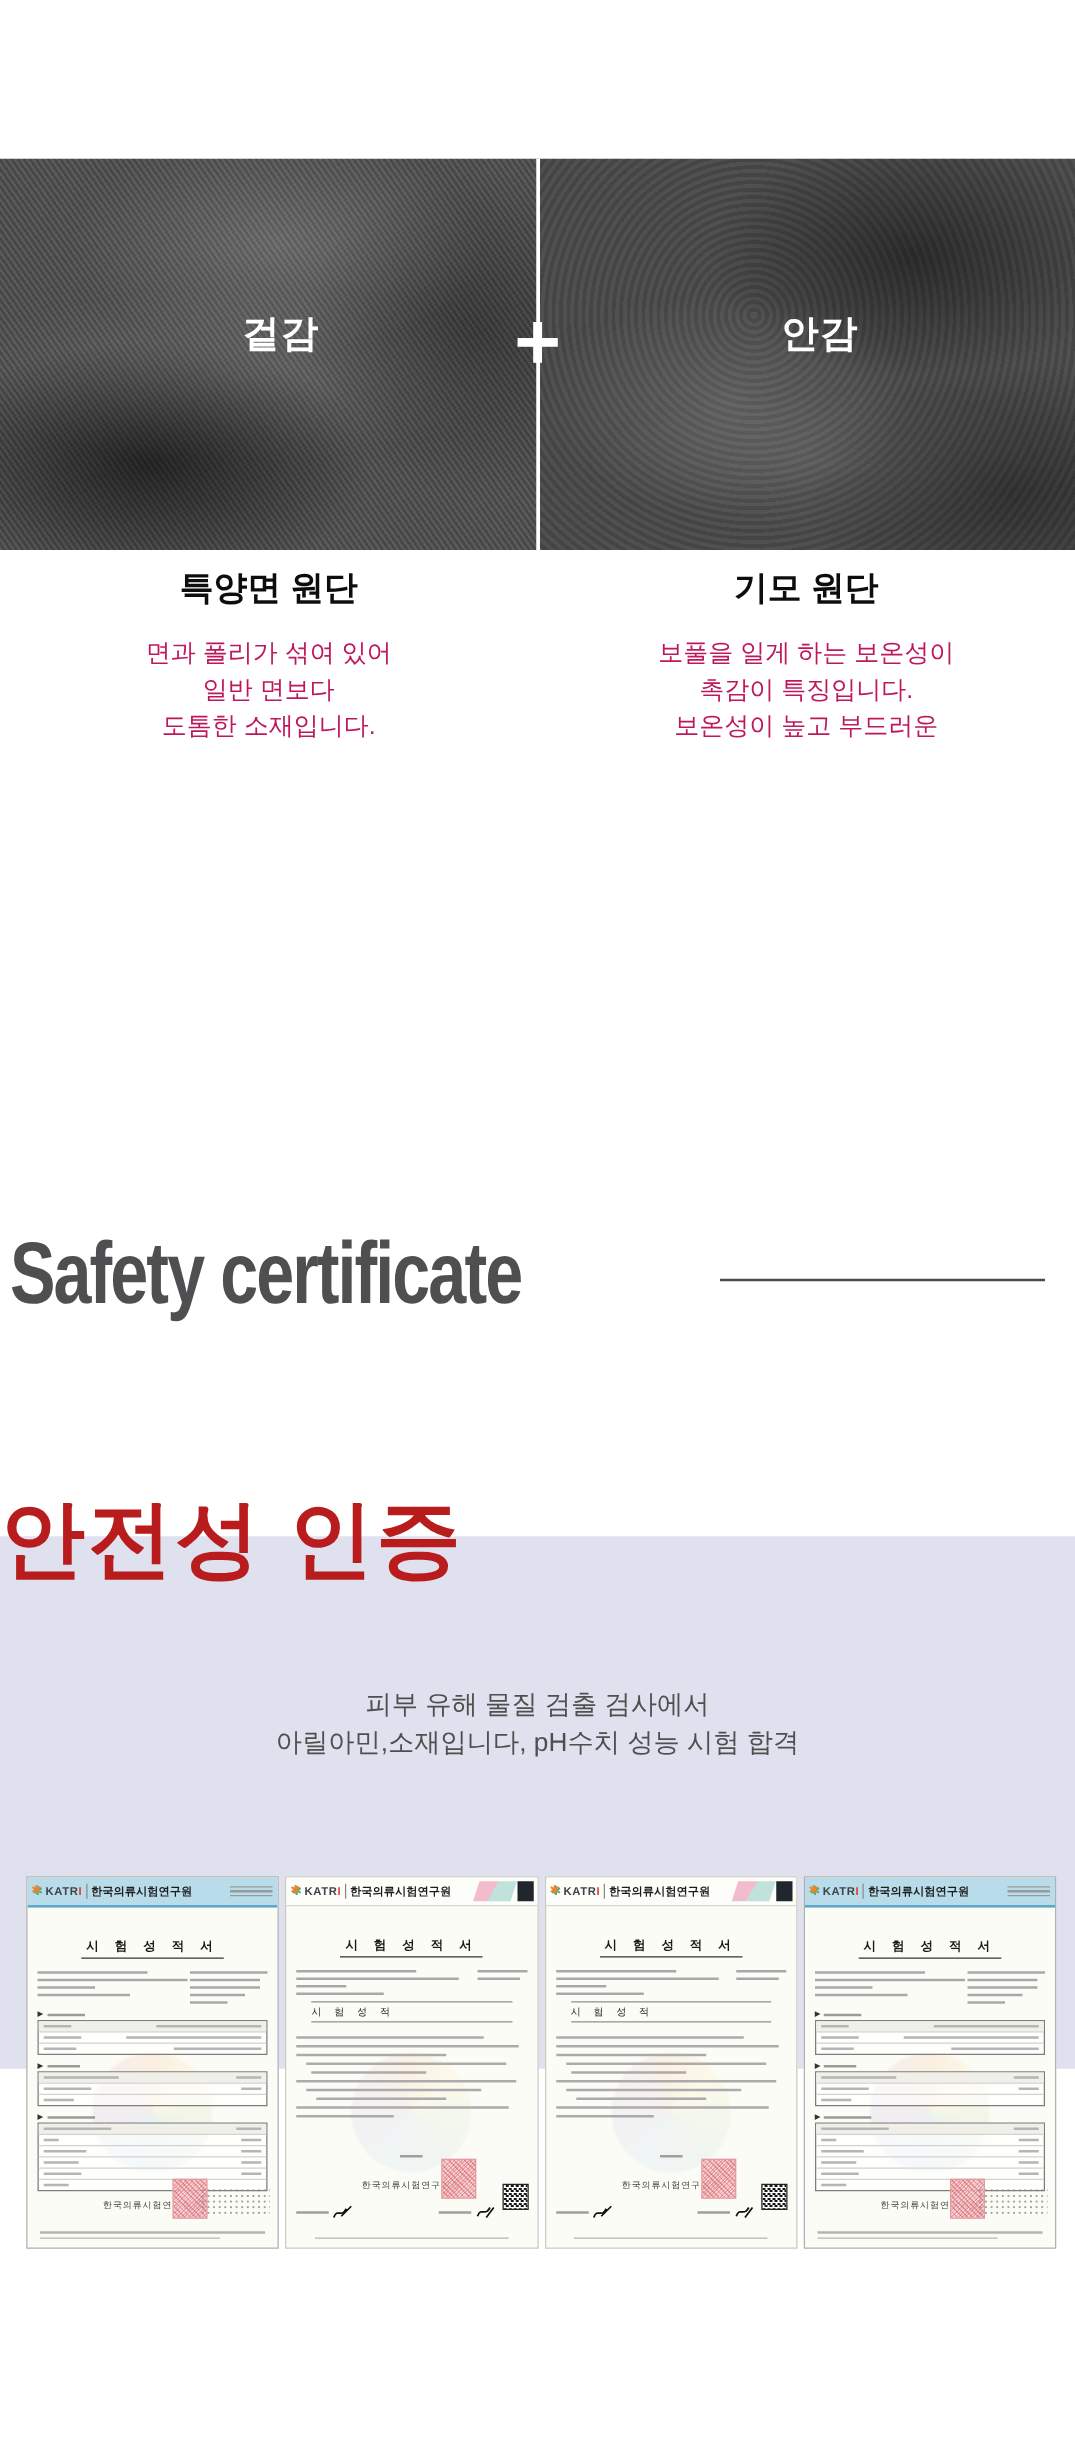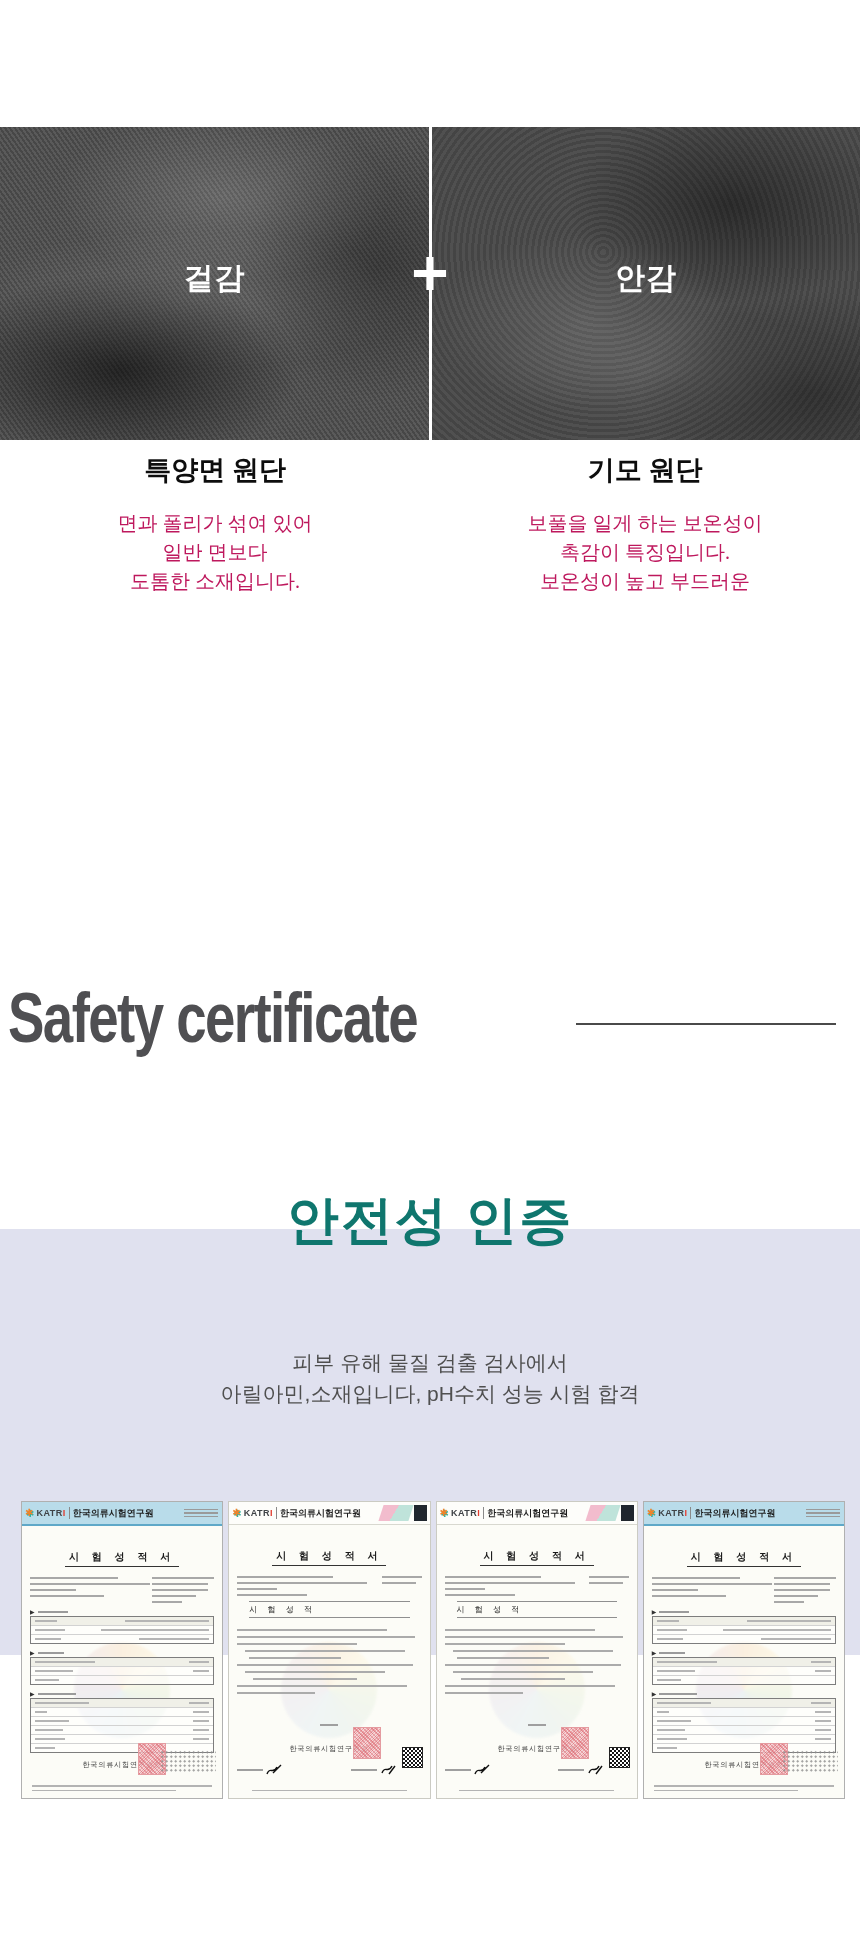--- a/index.html
+++ b/index.html
@@ -18,40 +18,40 @@
       repeating-linear-gradient(55deg, rgba(255,255,255,.07) 0 2px, rgba(0,0,0,.09) 2px 4px),
       #4e4e4e;}
   .photo--inner{flex:1;
     background:
       radial-gradient(ellipse 55% 45% at 70% 25%, rgba(0,0,0,.42), transparent 70%),
       radial-gradient(ellipse 50% 40% at 35% 62%, rgba(255,255,255,.12), transparent 70%),
       radial-gradient(ellipse 55% 45% at 88% 85%, rgba(0,0,0,.35), transparent 72%),
       radial-gradient(ellipse 60% 25% at 55% 78%, rgba(255,255,255,.08), transparent 75%),
       repeating-radial-gradient(circle at 40% 40%, rgba(255,255,255,.045) 0 3px, rgba(0,0,0,.05) 3px 6px),
       #484848;}
-  .fabric-label{position:absolute;top:131px;left:0;width:100%;text-align:center;
-      color:#fff;font-weight:bold;font-size:30px;letter-spacing:1px;}
+  .fabric-label{position:absolute;top:120px;left:0;width:100%;text-align:center;
+      color:#fff;font-weight:bold;font-size:30px;letter-spacing:1px;padding-left:10px;}
   .plus-sign{position:absolute;left:50%;top:146px;transform:translate(-50%,-50%);
       color:#fff;font-size:64px;font-weight:bold;line-height:1;}
 
   
-  .desc-row{position:absolute;top:452px;left:0;width:860px;display:flex;font-family:Liberation Serif, serif;}
+  .desc-row{position:absolute;top:452px;left:0;width:860px;display:flex;}
   .desc-col{flex:1;text-align:center;}
   .desc-title{font-size:27px;font-weight:bold;color:#0d0d0d;margin:0 0 21px 0;}
   .desc-line{font-size:20px;line-height:29px;color:#be185d;}
 
   
   .safety-en{position:absolute;top:978px;left:8px;font-size:70px;font-weight:bold;
       color:#4f4f52;letter-spacing:-2px;transform:scaleX(.78);transform-origin:left top;white-space:nowrap;}
   .safety-line{position:absolute;top:1023px;left:576px;width:260px;height:2px;background:#4a4a4a;}
 
   .lavender-band{position:absolute;top:1229px;left:0;width:860px;height:426px;background:#e0e1ef;}
 
-  .heading-ko{position:absolute;top:1186px;left:0;width:860px;text-align:center;
-      font-size:52px;font-weight:bold;color:#0f766e;letter-spacing:2px;z-index:2;}
+  .heading-ko{position:absolute;top:1186px;left:0;width:860px;
+      font-size:68px;font-weight:bold;color:#b91c1c;letter-spacing:2px;z-index:2;}
   .fiti-line{position:absolute;top:1300px;left:0;width:860px;text-align:center;
       font-size:31px;font-weight:bold;color:#3a3a66;letter-spacing:-.5px;z-index:2;}
   .gray-line{position:absolute;left:0;width:860px;text-align:center;font-size:21px;color:#4f4f4f;z-index:2;}
   .gray-line--1{top:1349px;}
   .gray-line--2{top:1380px;}
 
   
   .cert-row{position:absolute;top:1501px;left:21px;width:824px;height:296px;display:flex;gap:5px;z-index:3;}
   .cert{position:relative;flex:1;height:296px;background:#fcfcf7;overflow:hidden;}
   .cert--boxed{border:1px solid #b0b0b0;}

